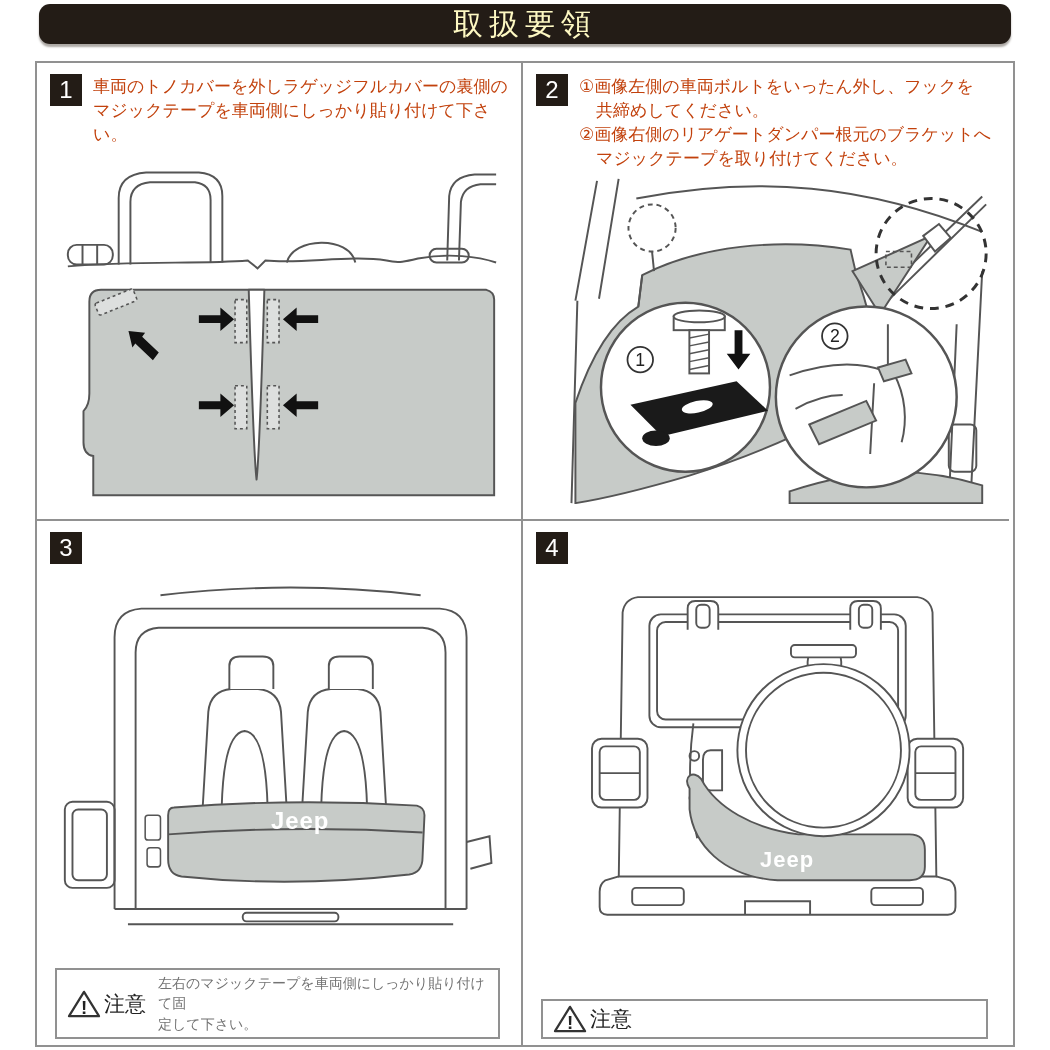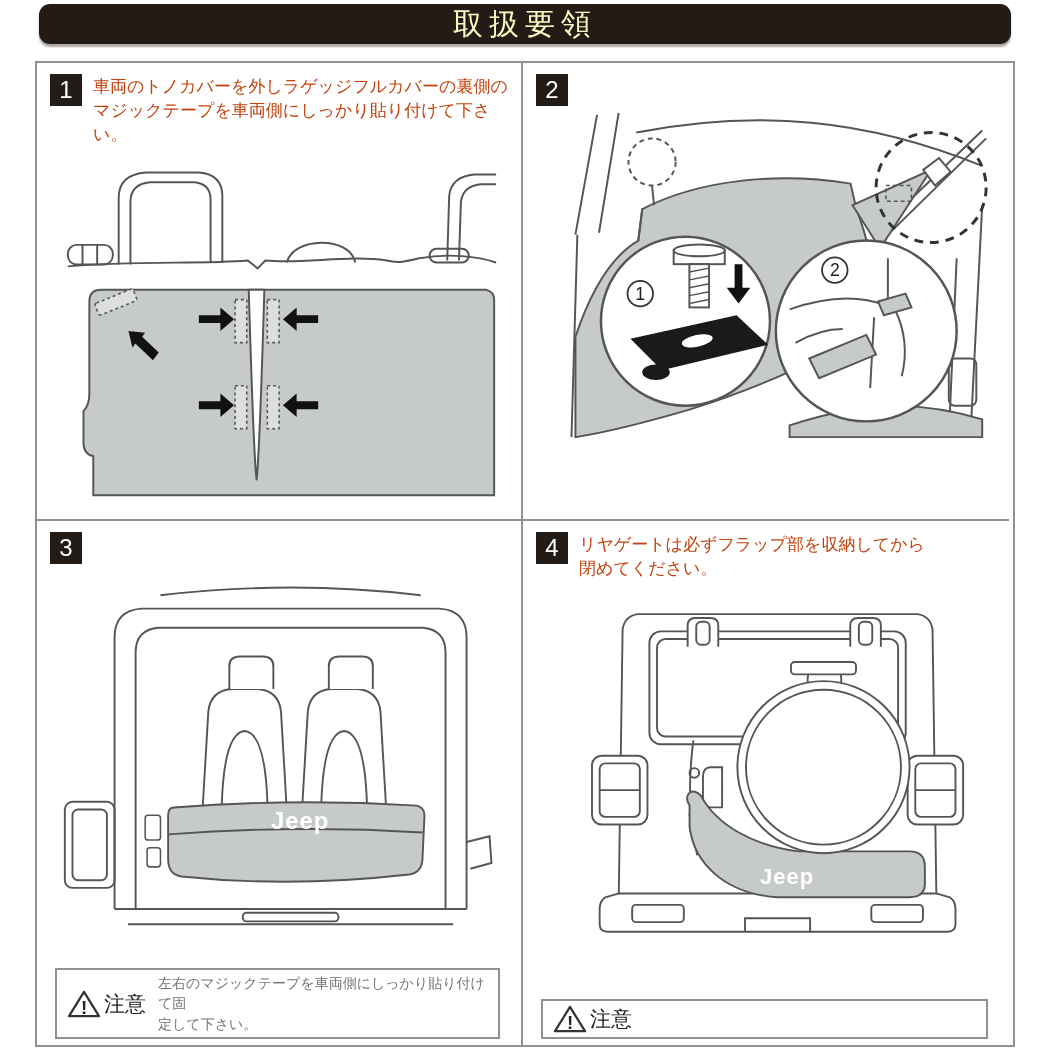--- a/index.html
+++ b/index.html
@@ -67,20 +67,24 @@
           <polygon points="268,256 246,256 246,248 232,260 246,272 246,264 268,264"></polygon>
           <polygon points="74,184 91,186 88,190 105,206 99,214 81,197 78,201"></polygon>
         </g>
       </svg>
     </div>
   </div>
 
   <div class="panel bt">
     <div class="head">
       <div class="badge">2</div>
+      <div class="instr">①画像左側の車両ボルトをいったん外し、フックを
+　共締めしてください。
+②画像右側のリアゲートダンパー根元のブラケットへ
+　マジックテープを取り付けてください。</div>
     </div>
     <div class="artwrap">
       <svg width="452" height="328" viewBox="0 0 460 332">
         <g fill="none" stroke="#555" stroke-width="2">
           <path d="M56 4 L34 126 M78 2 L58 124 M36 126 L30 332"></path>
           <path d="M96 22 C220 -2 330 8 448 56"></path>
           <path d="M448 96 L436 332 M422 150 L414 332"></path>
           <rect x="414" y="252" width="28" height="48" rx="6"></rect>
           <path d="M342 122 L448 20 M350 128 L452 28"></path>
         </g>
@@ -161,22 +165,20 @@
         <span>注意</span>
       </div>
       <div class="warnmsg">左右のマジックテープを車両側にしっかり貼り付けて固
 定して下さい。</div>
     </div>
   </div>
 
   <div class="panel">
     <div class="head">
       <div class="badge">4</div>
-      <div class="instr">リヤゲートは必ずフラップ部を収納してから
-閉めてください。</div>
     </div>
     <div class="artwrap">
       <svg width="440" height="372" viewBox="0 0 460 388">
         <g fill="#fff" stroke="#555" stroke-width="2">
           <path d="M94 30 L386 30 Q400 32 402 46 L406 322 L74 322 L78 46 Q80 32 94 30 Z"></path>
           <rect x="106" y="48" width="268" height="118" rx="12" fill="none"></rect>
           <rect x="114" y="56" width="252" height="102" rx="9" fill="none"></rect>
           <path d="M146 64 L146 42 Q146 34 154 34 L170 34 Q178 34 178 42 L178 64"></path>
           <rect x="155" y="38" width="14" height="24" rx="5" fill="none"></rect>
           <path d="M316 64 L316 42 Q316 34 324 34 L340 34 Q348 34 348 42 L348 64"></path>

